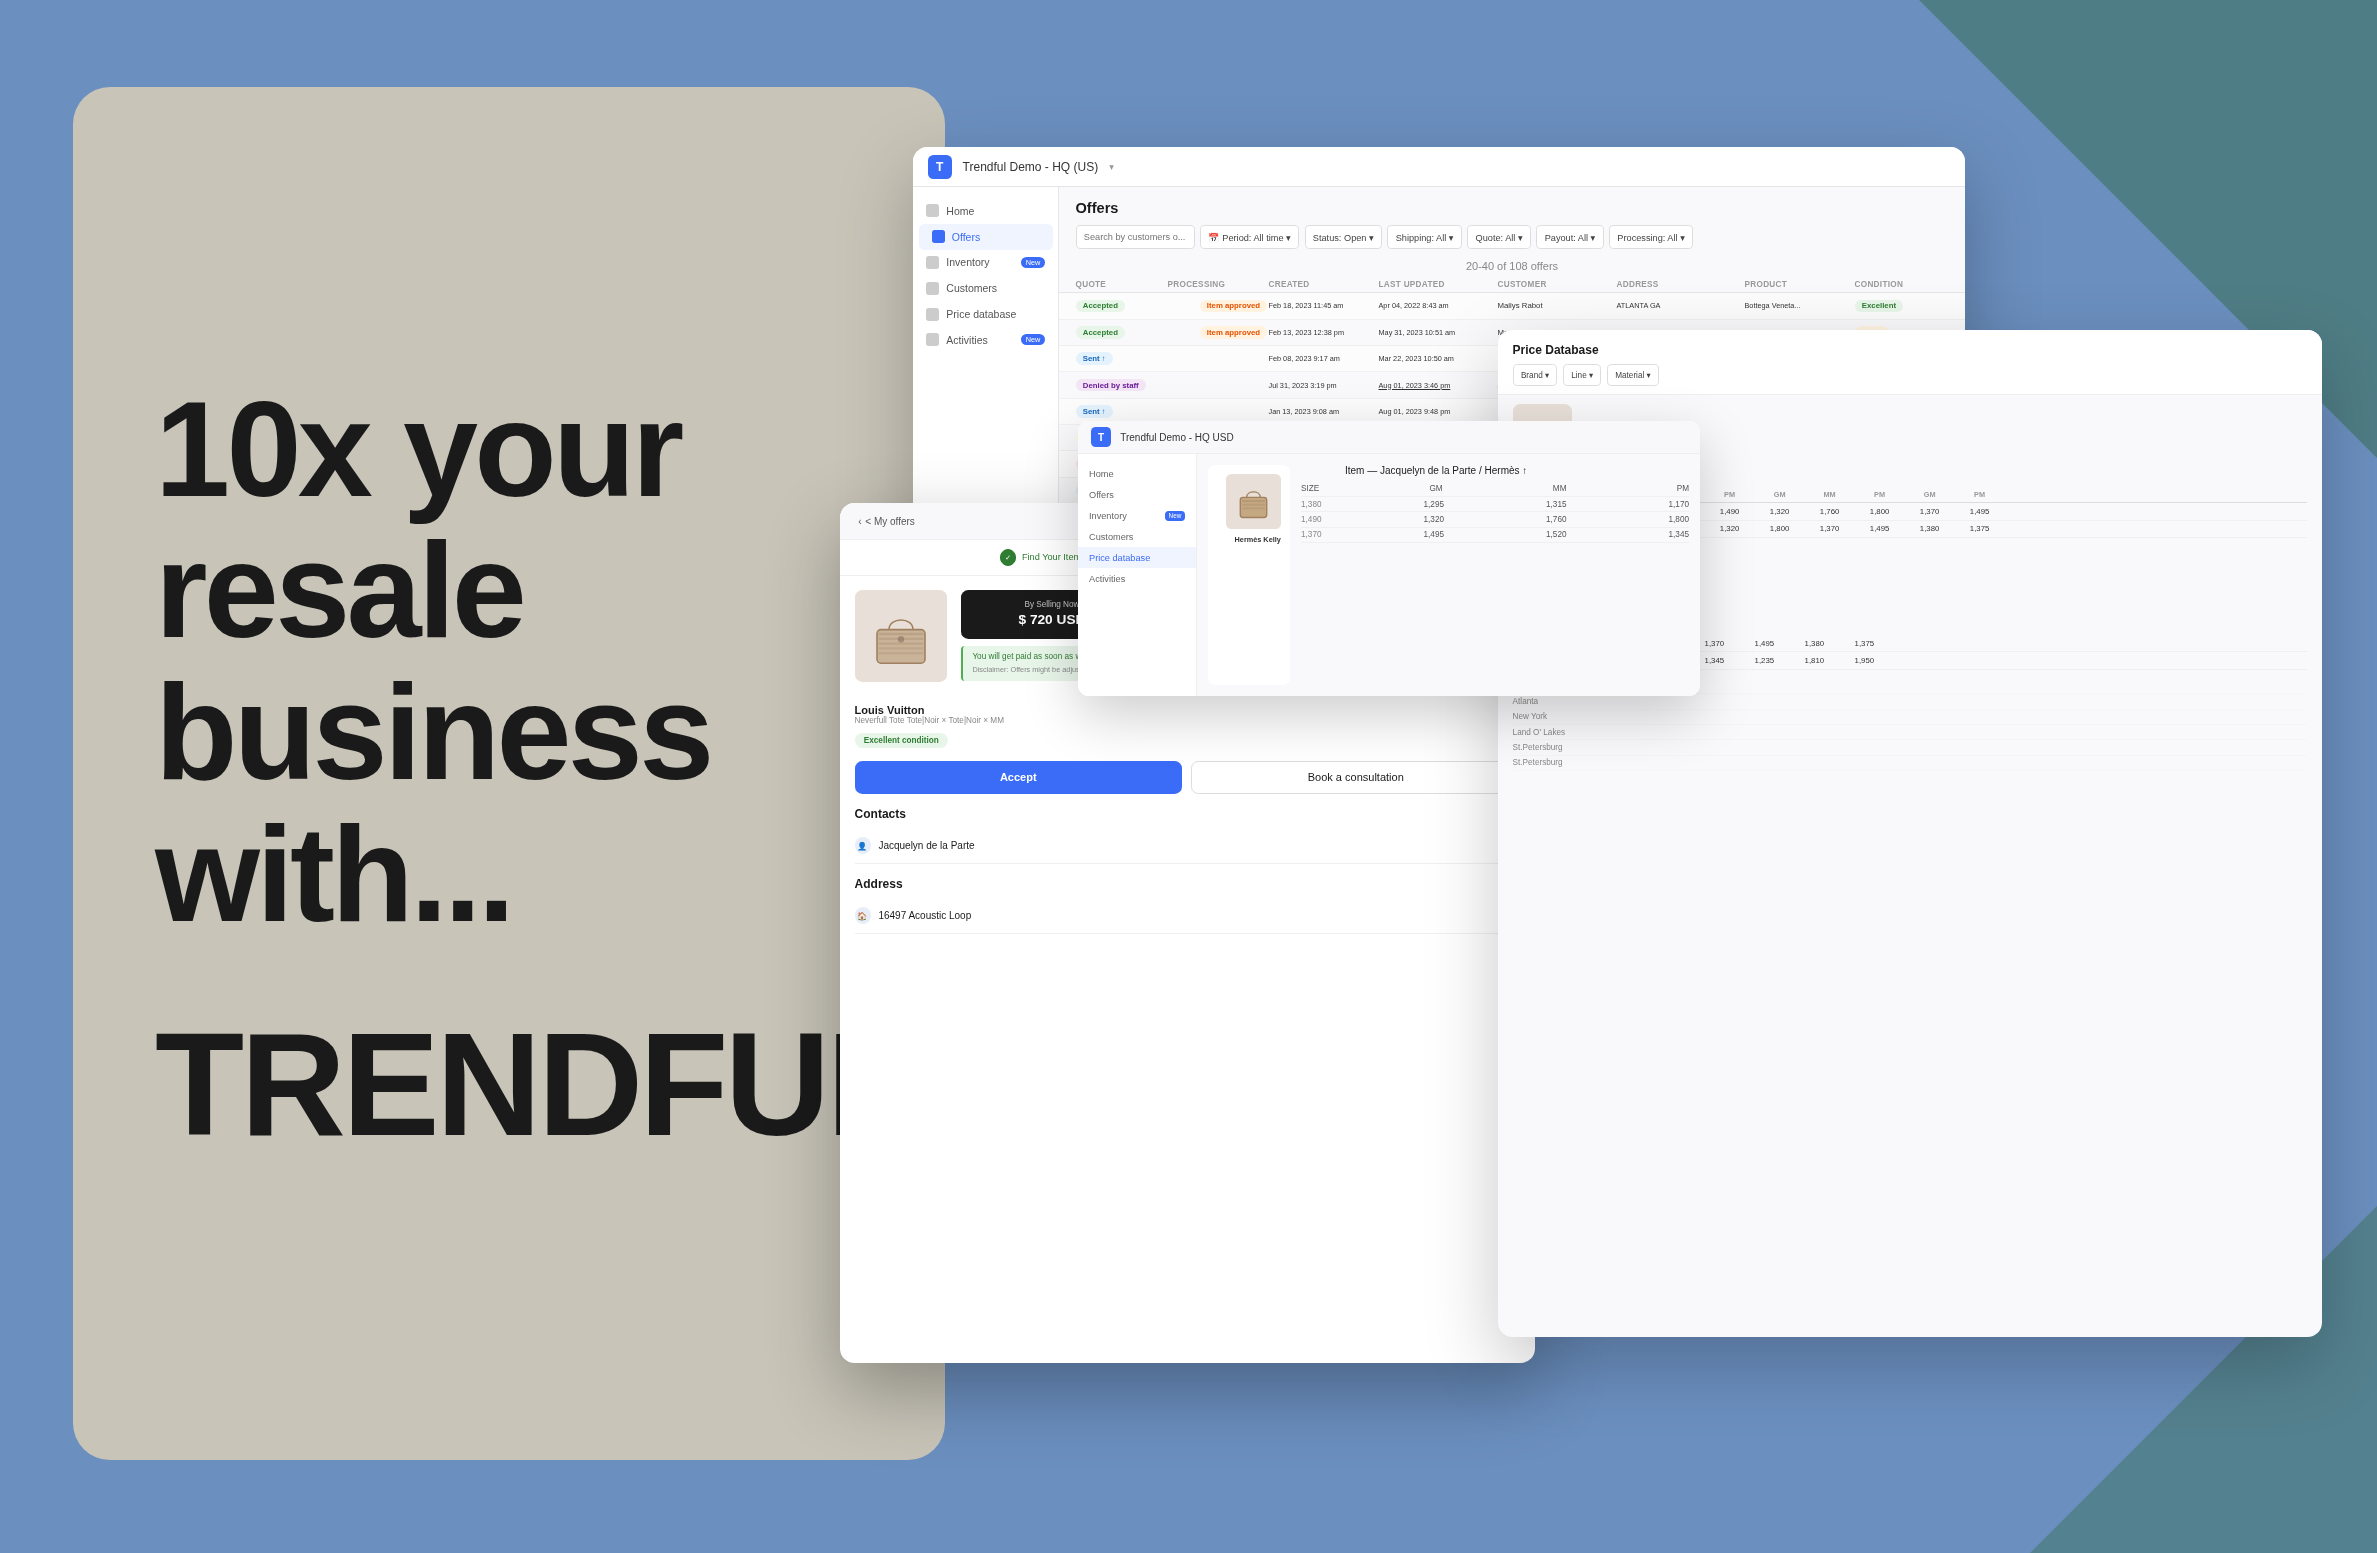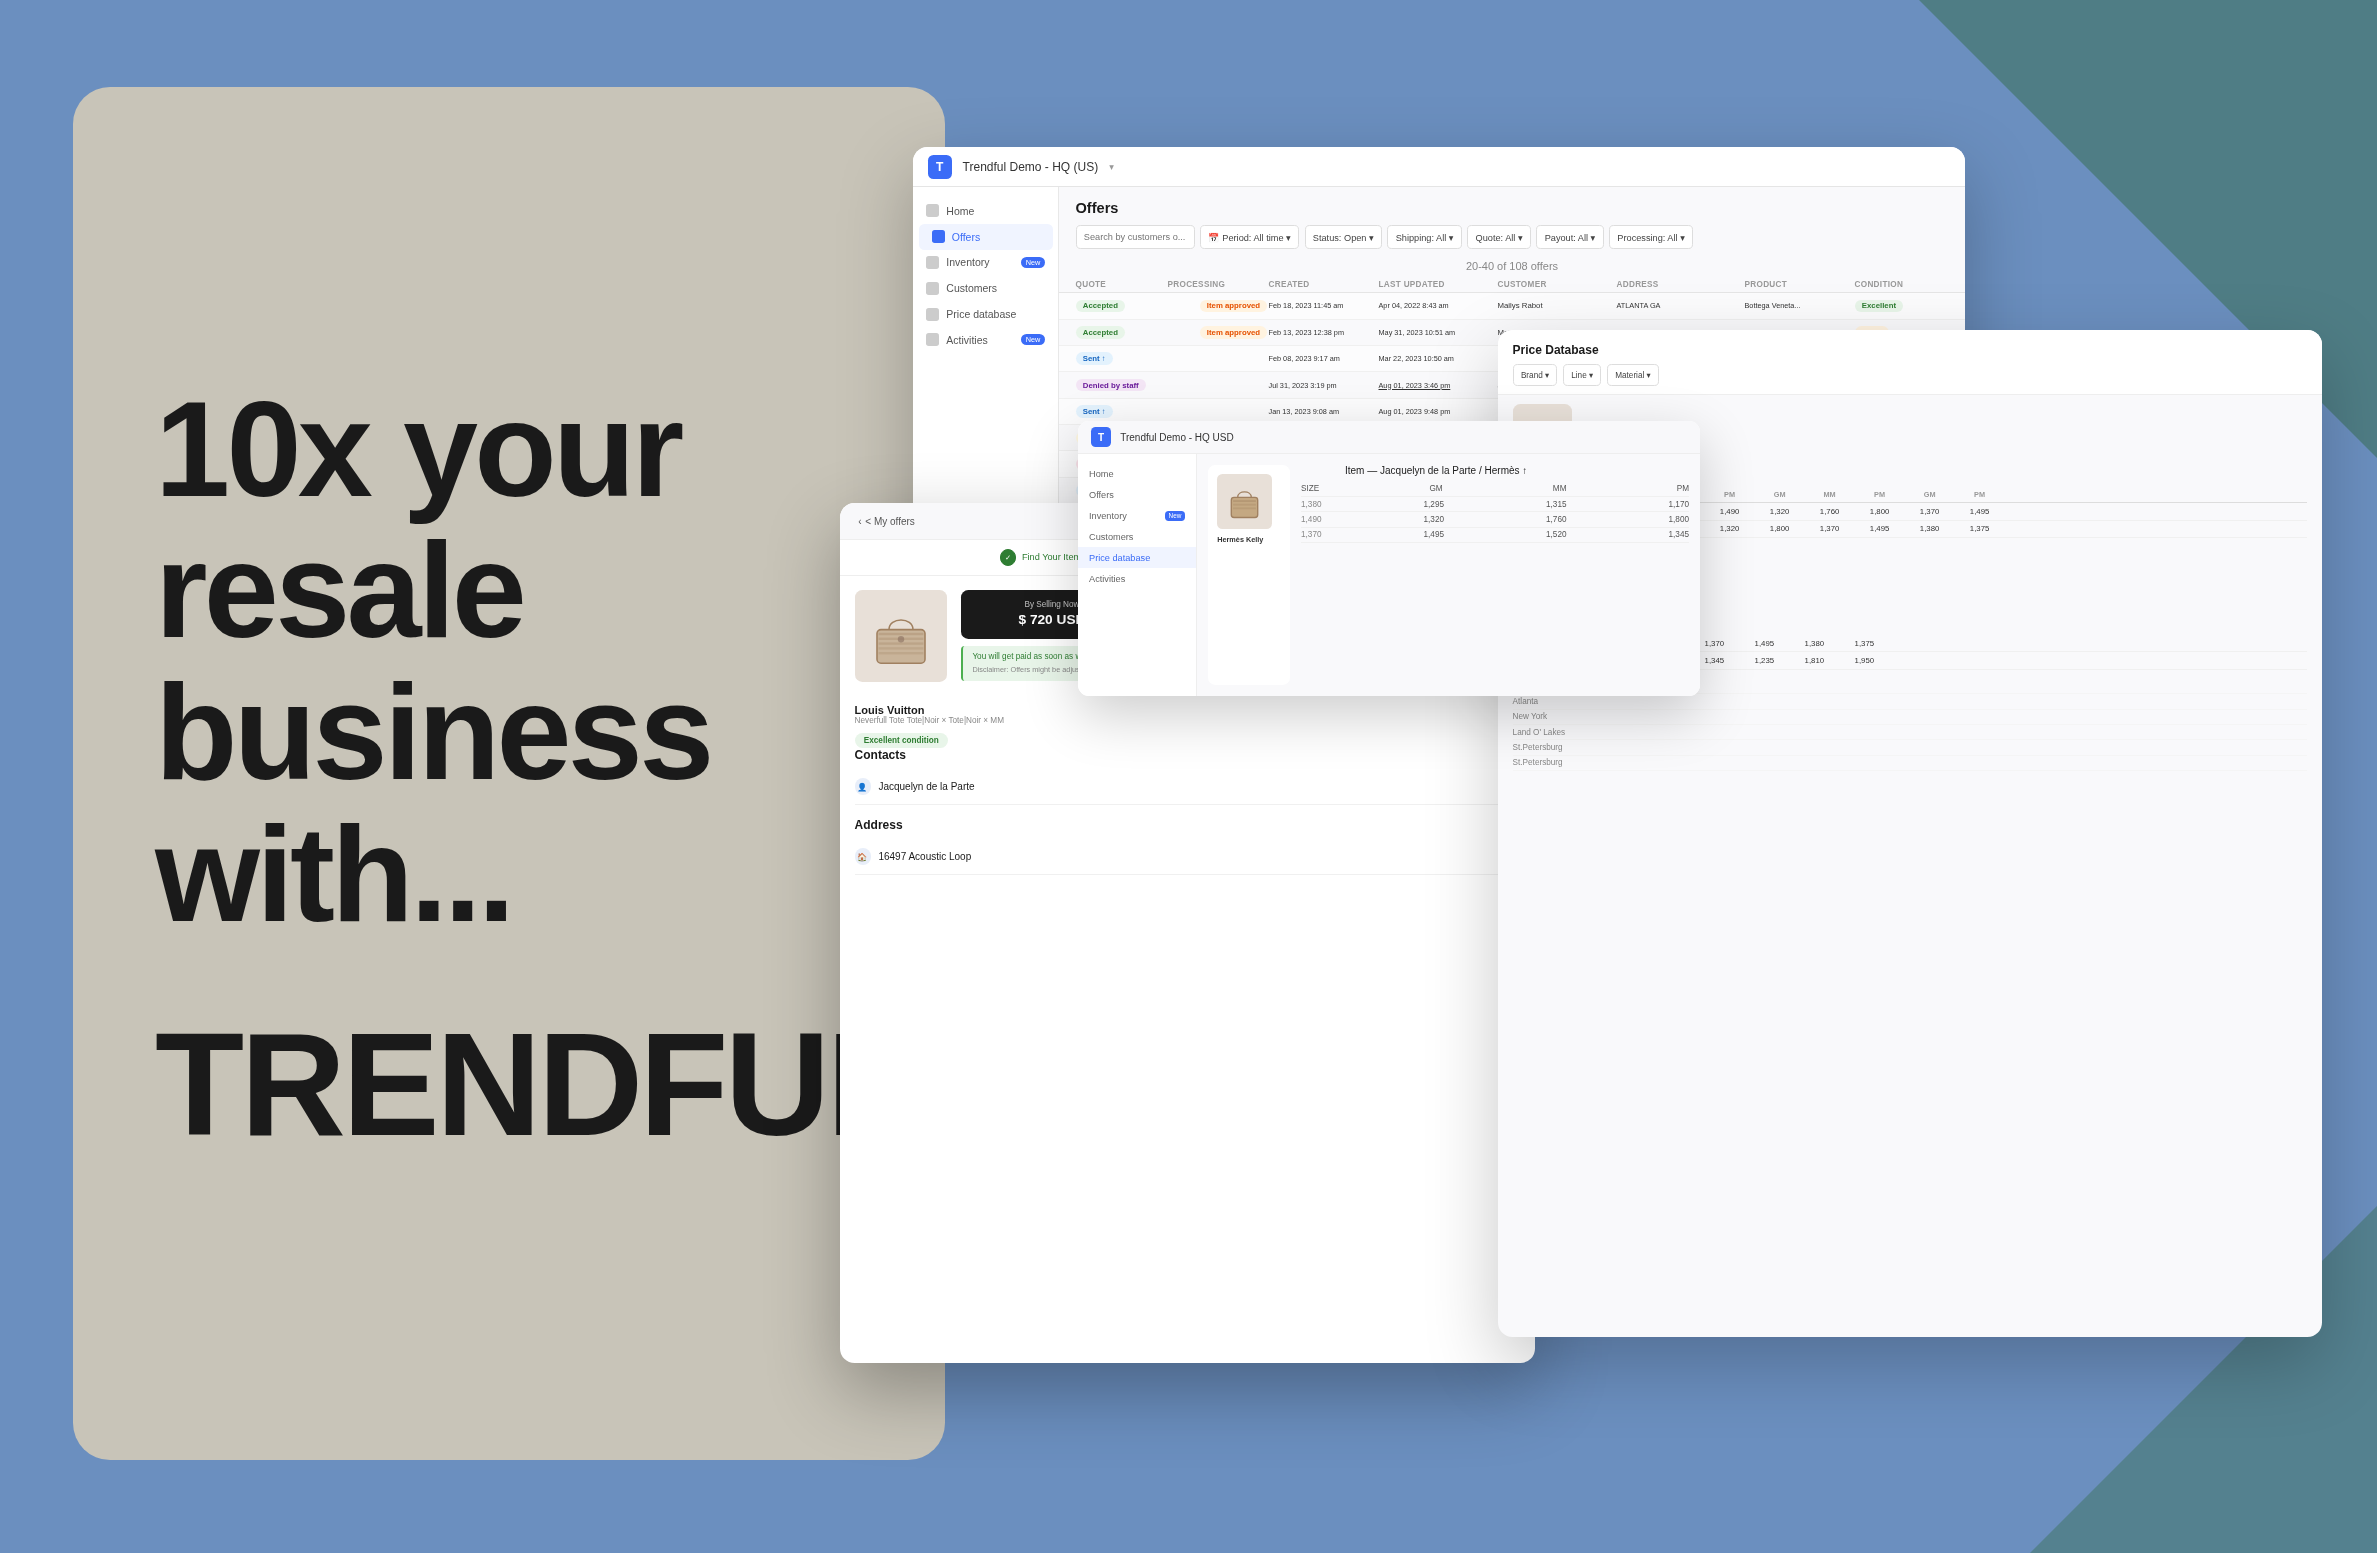--- a/index.html
+++ b/index.html
@@ -570,21 +570,21 @@
       display: flex;
       gap: 11px;
     }
     .dso-item-card {
       width: 82px;
       background: white;
       border-radius: 7.3px;
       padding: 9.2px;
       display: flex;
       flex-direction: column;
-      align-items: flex-start;
+      align-items: flex-end;
     }
     .dso-bag {
       width: 55px;
       height: 55px;
       background: #e8e0d8;
       border-radius: 5.5px;
       margin-bottom: 5.5px;
     }
     .dso-details {
       flex: 1;
@@ -896,20 +896,24 @@
           </div>
         </div>
       </div>
 
       <div class="ss-item-info">
         <div class="ss-item-name">Louis Vuitton</div>
         <div class="ss-item-desc">Neverfull Tote Tote|Noir × Tote|Noir × MM</div>
         <span class="ss-condition-badge">Excellent condition</span>
       </div>
 
+      <div class="ss-action-row">
+        <button class="ss-btn-accept">Accept</button>
+        <button class="ss-btn-consult">Book a consultation</button>
+      </div>
 
       <div class="ss-section-title">Contacts</div>
       <div class="ss-contact-row">
         <div class="ss-contact-left">
           <div class="ss-contact-icon">👤</div>
           <span class="ss-contact-name">Jacquelyn de la Parte</span>
         </div>
         <span class="ss-edit-btn">Edit</span>
       </div>
 

